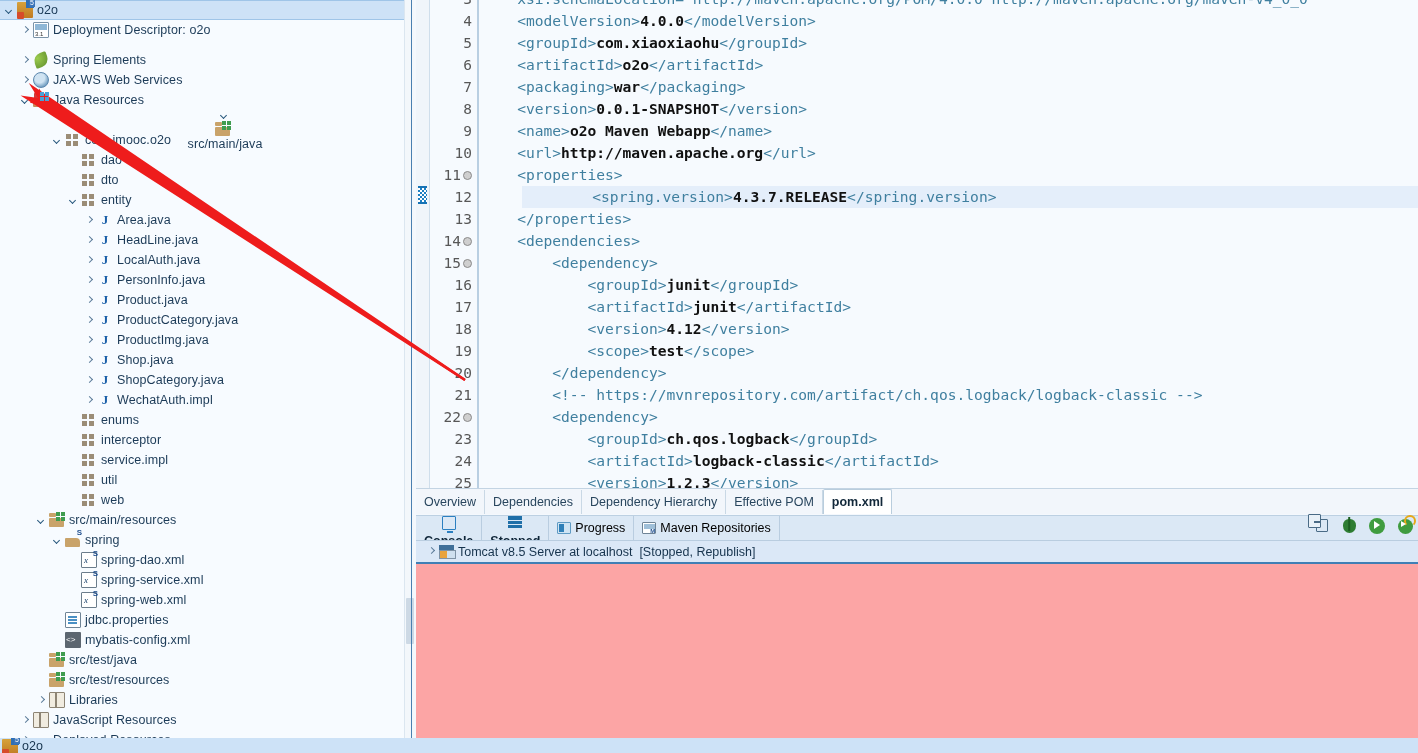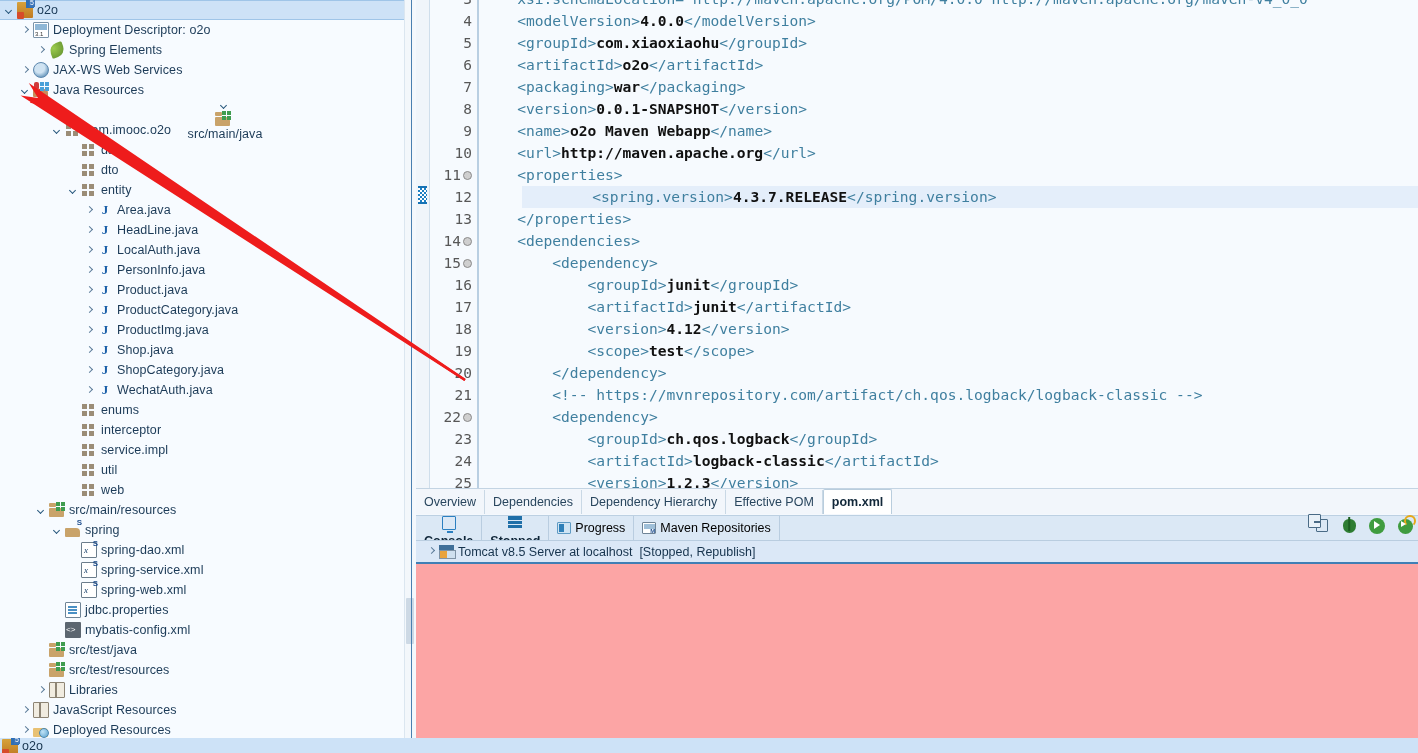--- a/index.html
+++ b/index.html
@@ -442,21 +442,21 @@
           </span>
           <span class="tree-label">o2o</span>
         </div>
         <div class="tree-row" style="padding-left: 20px;">
           <span class="arrow right"></span>
           <span class="ic ic-dd">
             <span class="num">3.1</span>
           </span>
           <span class="tree-label">Deployment Descriptor: o2o</span>
         </div>
-        <div class="tree-row" style="padding-left: 36px;">
+        <div class="tree-row" style="padding-left: 20px; margin-top: 10px;">
           <span class="arrow right"></span>
           <span class="ic">
             <span class="ic-leaf" style="position:absolute;left:1px;top:0"></span>
           </span>
           <span class="tree-label">Spring Elements</span>
         </div>
         <div class="tree-row" style="padding-left: 20px;">
           <span class="arrow right"></span>
           <span class="ic ic-ws"></span>
           <span class="tree-label">JAX-WS Web Services</span>
@@ -536,21 +536,21 @@
           <span class="tree-label">Shop.java</span>
         </div>
         <div class="tree-row" style="padding-left: 84px;">
           <span class="arrow right"></span>
           <span class="ic ic-java">J</span>
           <span class="tree-label">ShopCategory.java</span>
         </div>
         <div class="tree-row" style="padding-left: 84px;">
           <span class="arrow right"></span>
           <span class="ic ic-java">J</span>
-          <span class="tree-label">WechatAuth.java</span>
+          <span class="tree-label">WechatAuth.impl</span>
         </div>
         <div class="tree-row" style="padding-left: 68px;">
           <span class="arrow "></span>
           <span class="ic ic-pkg"></span>
           <span class="tree-label">enums</span>
         </div>
         <div class="tree-row" style="padding-left: 68px;">
           <span class="arrow "></span>
           <span class="ic ic-pkg"></span>
           <span class="tree-label">interceptor</span>

